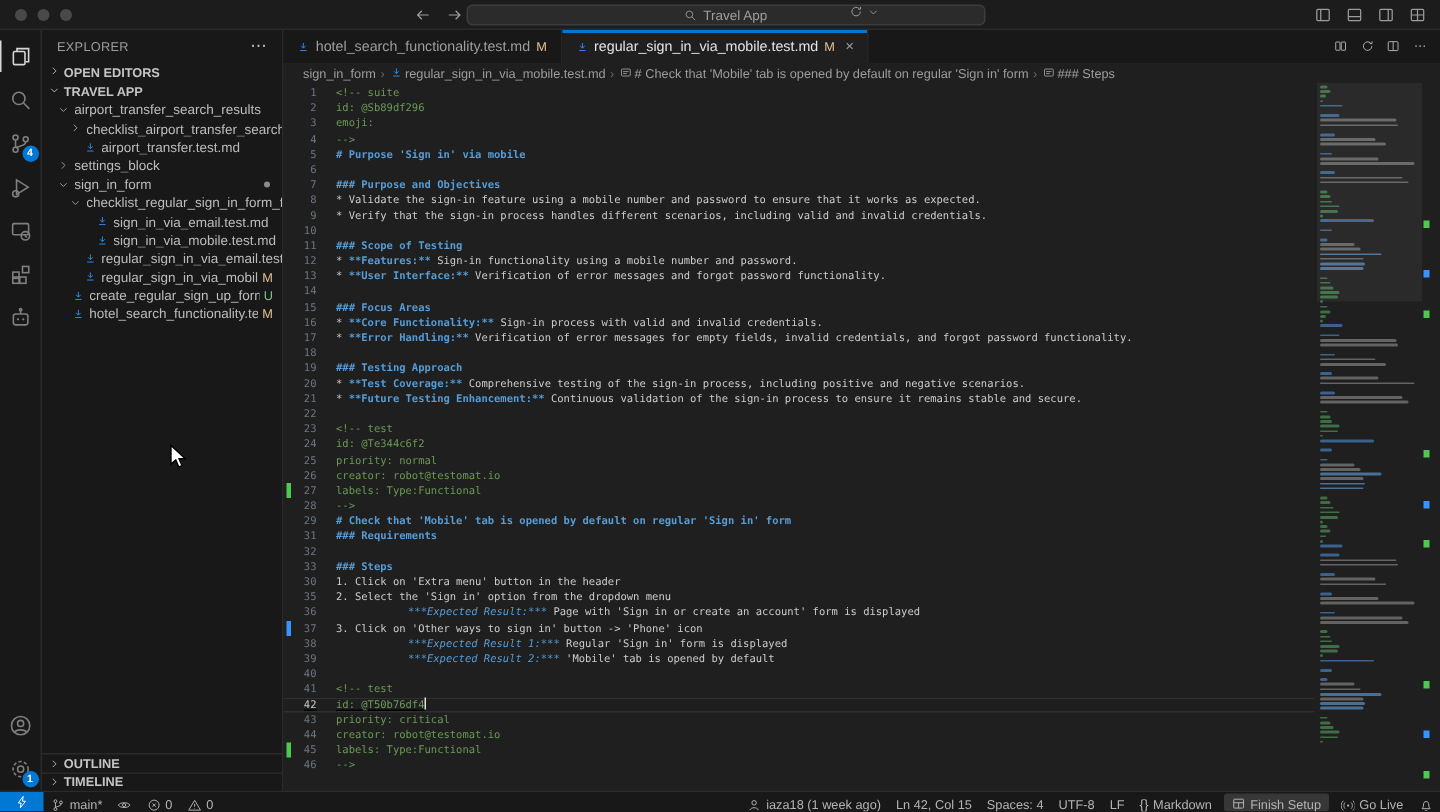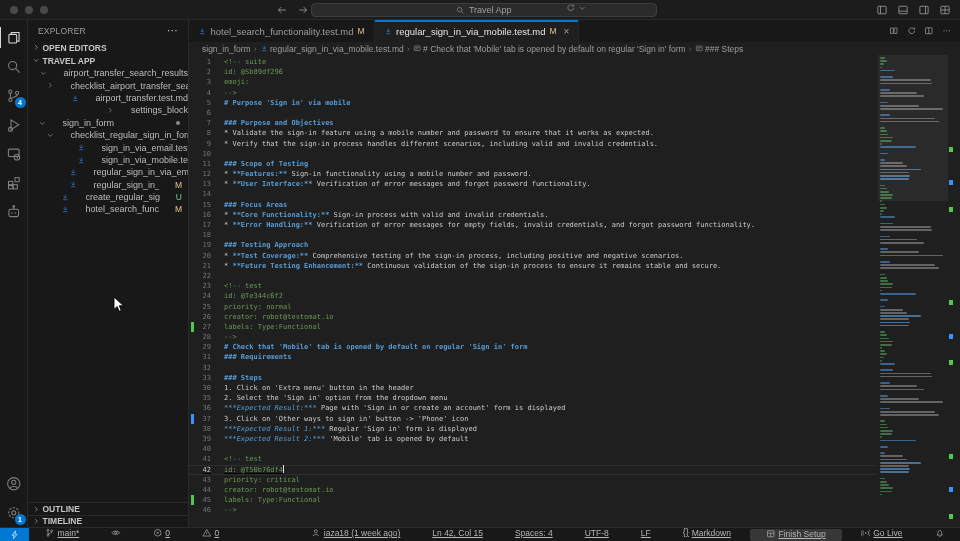--- a/index.html
+++ b/index.html
@@ -33,22 +33,22 @@
     justify-content:center; font-weight:bold; }
   .ab-spacer { flex:1; }
 
   .sidebar { width:161px; flex:none; background:#181818; border-right:1px solid #2a2a2a;
     display:flex; flex-direction:column; color:#bcbcbc; position:relative; overflow:hidden; }
   .sb-header { height:21px; flex:none; display:flex; align-items:center; justify-content:space-between;
     padding:0 10px; font-size:8.5px; color:#9d9d9d; letter-spacing:0.2px; }
   .sec-row { height:13px; flex:none; display:flex; align-items:center; gap:2px; padding-left:4px;
     font-size:8.5px; font-weight:bold; color:#c5c5c5; cursor:pointer; }
   .tree { flex:none; }
-  .tree-row { height:12.4px; display:flex; align-items:center; gap:16px; font-size:9px;
-    white-space:nowrap; overflow:hidden; cursor:pointer;justify-content:flex-end; }
+  .tree-row { height:12.4px; display:flex; align-items:center; gap:3px; font-size:9px;
+    white-space:nowrap; overflow:hidden; cursor:pointer; }
   .tree-row .lbl { overflow:hidden; white-space:nowrap; }
   .tree-row .chev { color:#aaa; flex:none; display:flex; }
   .git-badge { margin-left:auto; padding-right:6px; font-size:8.5px; flex:none; }
   .badge-M { color:#e2c08d; }
   .badge-U { color:#73c991; }
   .mod-dot { margin-left:auto; margin-right:8px; width:4px; height:4px; border-radius:50%; background:#8a8a8a; flex:none; }
   .sb-bottom { margin-top:auto; }
   .sb-bottom .sec-row { border-top:1px solid #2a2a2a; height:12.5px; }
 
   
@@ -72,38 +72,38 @@
   .cl { display:flex; height:10.2px; line-height:10.3px; font-size:7px; position:relative; white-space:pre; }
   .cl .chbar { position:absolute; left:2px; top:0; bottom:0; width:2.5px; }
   .chbar.added { background:#4ec94e; }
   .chbar.modified { background:#3794ff; }
   .gut { width:22px; flex:none; text-align:right; color:#6e7681; }
   .ctext { margin-left:13px; flex:none; }
   .cm { color:#6a9955; }
   .hd { color:#569cd6; font-weight:bold; }
   .tx { color:#cccccc; }
   .bd { color:#569cd6; font-weight:bold; }
-  .it { color:#569cd6; font-style:italic; }
+  .it { color:#569cd6; font-style:italic;margin-left:48px; }
   .cl.current { box-shadow: inset 0 1px 0 #2f2f2f, inset 0 -1px 0 #2f2f2f; text-decoration: underline; }
   .cl.current .gut { color:#c6c6c6; }
   .caret { display:inline-block; width:1px; height:8.5px; background:#e0e0e0; vertical-align:-1.5px; }
 
   #minimap { position:absolute; top:0; right:12px; width:70px; bottom:0; padding-top:2px; overflow:hidden; }
   .mm-slider { position:absolute; top:0; left:0; right:0; height:146px; background:rgba(255,255,255,0.05); }
   .mm-line { height:1.7px; margin-bottom:1.5px; margin-left:2px; border-radius:1px; }
   .mmc-cm { background:#3f6e44; } .mmc-hd { background:#3a628c; } .mmc-tx { background:#636363; } .mmc-it { background:#4a6f94; }
   #ruler { position:absolute; top:0; right:0; width:12px; bottom:0; }
   .rm { position:absolute; left:1px; width:4px; height:5px; }
 
   
   .statusbar { height:14px; flex:none; background:#181818; border-top:1px solid #2a2a2a;
     display:flex; align-items:center; font-size:8.5px; color:#b4b4b4; }
   .st-remote { height:100%; width:29px; flex:none; background:#0078d4; color:#fff;
     display:flex; align-items:center; justify-content:center; cursor:pointer; }
-  .st-item { display:flex; align-items:flex-start; gap:3px; padding:0 16px; height:100%; cursor:pointer; white-space:nowrap;text-decoration:underline; }
+  .st-item { display:flex; align-items:flex-end; gap:3px; padding:0 5px; height:100%; cursor:pointer; white-space:nowrap; }
   .st-right { margin-left:auto; display:flex; align-items:center; height:100%; }
   .st-item.hl { background:#373737; border-radius:2px; height:12px; margin:0 3px; }
 
   .icn { display:inline-flex; align-items:center; justify-content:center; line-height:0; }
   .icn svg { width:12px; height:12px; stroke:currentColor; fill:none; stroke-width:1.1; }
   .ab-icon .icn svg { width:15.5px; height:15.5px; }
   .icn.sm svg { width:9.5px; height:9.5px; }
   .icn.xs svg { width:8.5px; height:8.5px; }
   .icn.blue { color:#3794ff; }
   .txt-icn { font-size:9px; line-height:1; }

